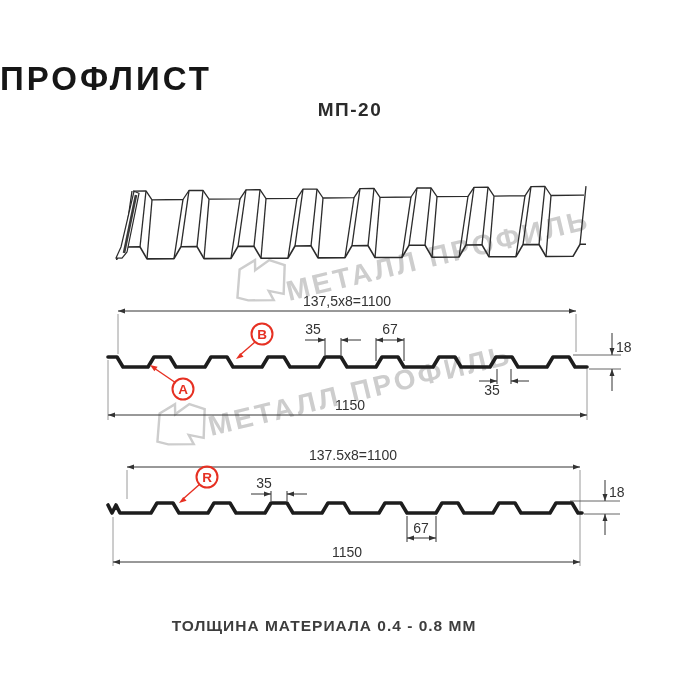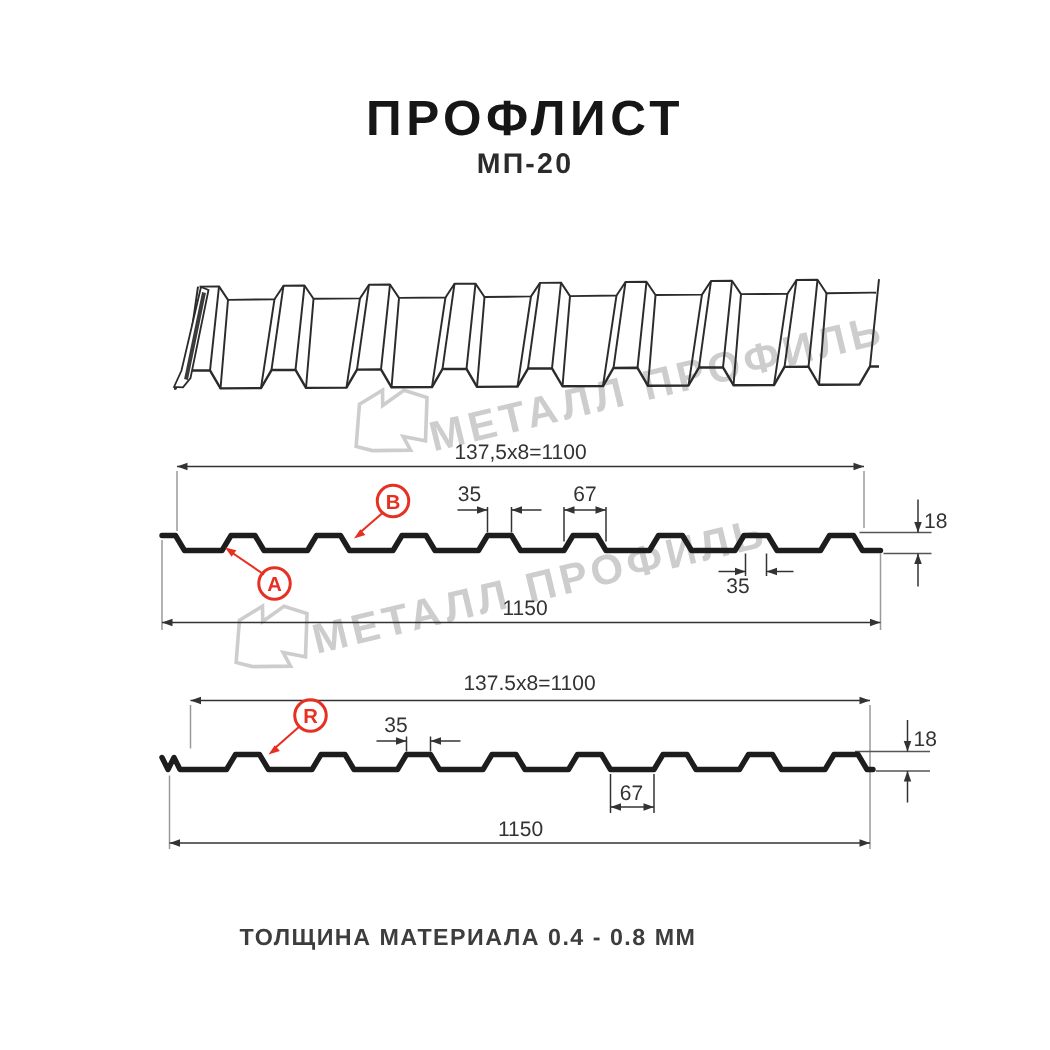--- a/index.html
+++ b/index.html
@@ -2,25 +2,25 @@
 <html style="--accent: #e63022; --line: #1d1d1d; --dim-text: #333333; --extension: #9a9a9a; --watermark: #cdcdcd;"><head>
 <meta charset="utf-8">
 <style>
   :root{
     --accent:#e63022; --line:#1d1d1d; --dim-text:#333333;
     --extension:#9a9a9a; --watermark:#cdcdcd;
   }
   html,body{margin:0;padding:0;background:#fff;}
   .page{position:relative;width:700px;height:700px;background:#fff;overflow:hidden;
         font-family:"Liberation Sans",sans-serif;}
-  .title{position:absolute;top:60px;left:0;width:700px;text-align:center;
+  .title{position:absolute;top:60px;left:0;width:700px;text-align:left;
          font-size:33px;font-weight:700;letter-spacing:3px;color:#161616;}
   .subtitle{position:absolute;top:99px;left:0;width:700px;text-align:center;
          font-size:19px;font-weight:700;letter-spacing:1.5px;color:#2b2b2b;}
-  .footer{position:absolute;top:617px;left:0;width:624px;text-align:center;
+  .footer{position:absolute;top:617px;left:12px;width:624px;text-align:center;
          font-size:15.5px;font-weight:700;letter-spacing:1px;color:#3d3d3d;}
   svg.art{position:absolute;left:0;top:0;}
   .wm-text{font-size:28px;font-weight:700;letter-spacing:3px;fill:var(--watermark);}
   .wm-logo{stroke:var(--watermark);stroke-width:2.4;fill:none;stroke-linejoin:miter;}
   .dim{font-size:14px;fill:var(--dim-text);text-anchor:middle;}
   .dim.start{text-anchor:start;}
   .prof{fill:none;stroke:var(--line);stroke-width:3.6;stroke-linejoin:round;stroke-linecap:round;}
   .thin{stroke:#333;stroke-width:1;fill:none;}
   .thin18{stroke:#555;stroke-width:0.9;fill:none;}
   .ext{stroke:var(--extension);stroke-width:1;fill:none;}

